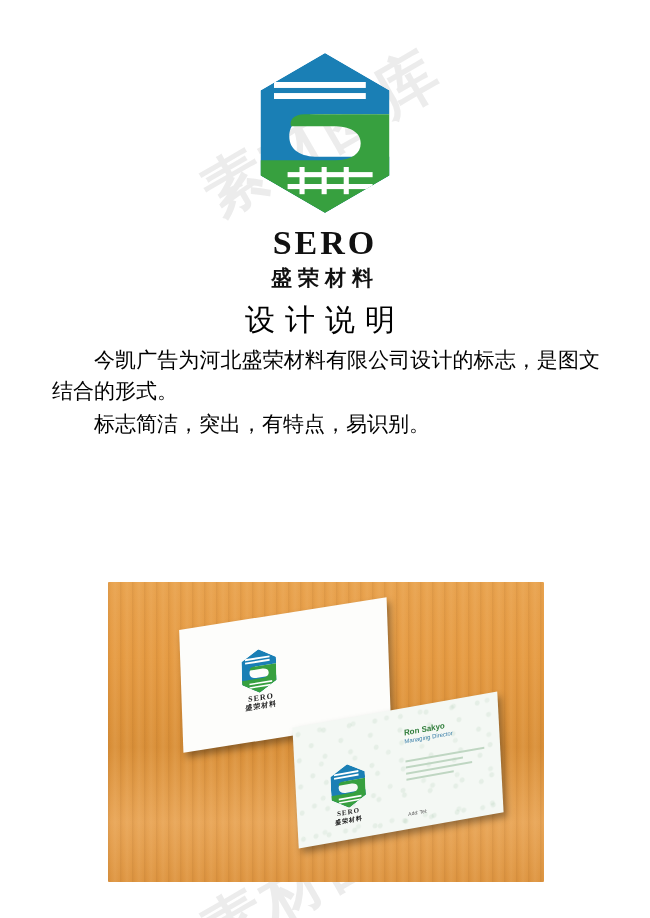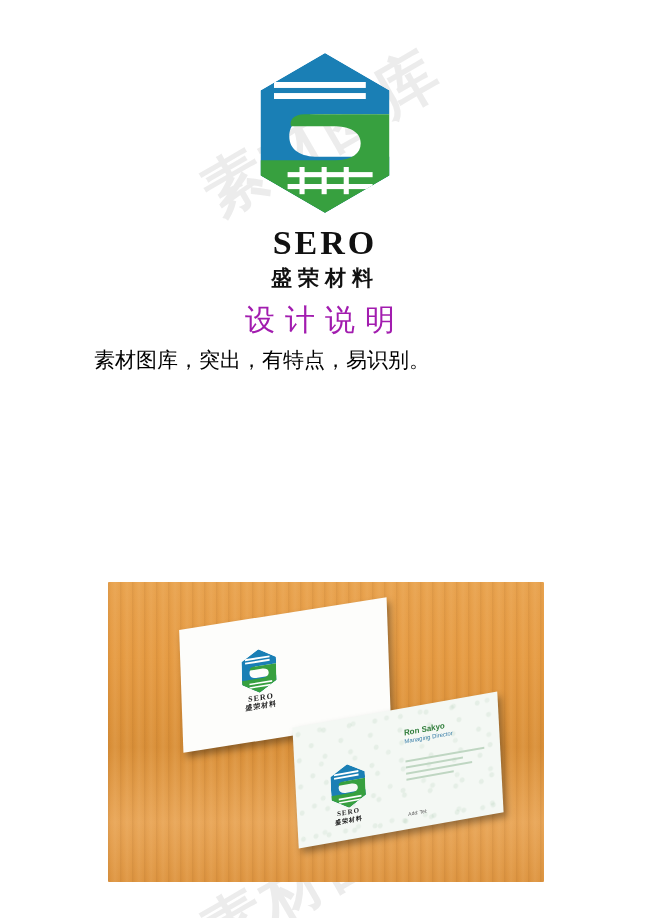--- a/index.html
+++ b/index.html
@@ -73,21 +73,21 @@
   
   .doc-title {
     position: absolute;
     top: 300px;
     left: 0;
     width: 650px;
     text-align: center;
     font-size: 30px;
     letter-spacing: 10px;
     font-family: "Liberation Serif", serif;
-    color: #a21caf;
+    color: #000000;
   }
 
   
   .body-text {
     position: absolute;
     top: 345px;
     left: 52px;
     width: 548px;
     font-size: 21px;
     line-height: 31px;
@@ -246,21 +246,22 @@
       <rect x="122" y="140" width="6" height="32" fill="#ffffff"></rect>
     </g>
   </svg>
   <div class="logo-word">SERO</div>
   <div class="logo-sub">盛荣材料</div>
 </div>
 
 <div class="doc-title">设计说明</div>
 
 <div class="body-text">
-  <p class="para">素材图库，突出，有特点，易识别。</p>
+  <p class="para">今凯广告为河北盛荣材料有限公司设计的标志，是图文结合的形式。</p>
+  <p class="para">标志简洁，突出，有特点，易识别。</p>
 </div>
 
 <div class="photo">
   <div class="wood-grain"></div>
 
   <div class="card card-front">
     <svg class="card-logo" viewBox="0 0 200 200">
       <defs>
           <clipPath id="hexclip2">
             <polygon points="100,6 176,50 176,150 100,194 24,150 24,50"></polygon>

